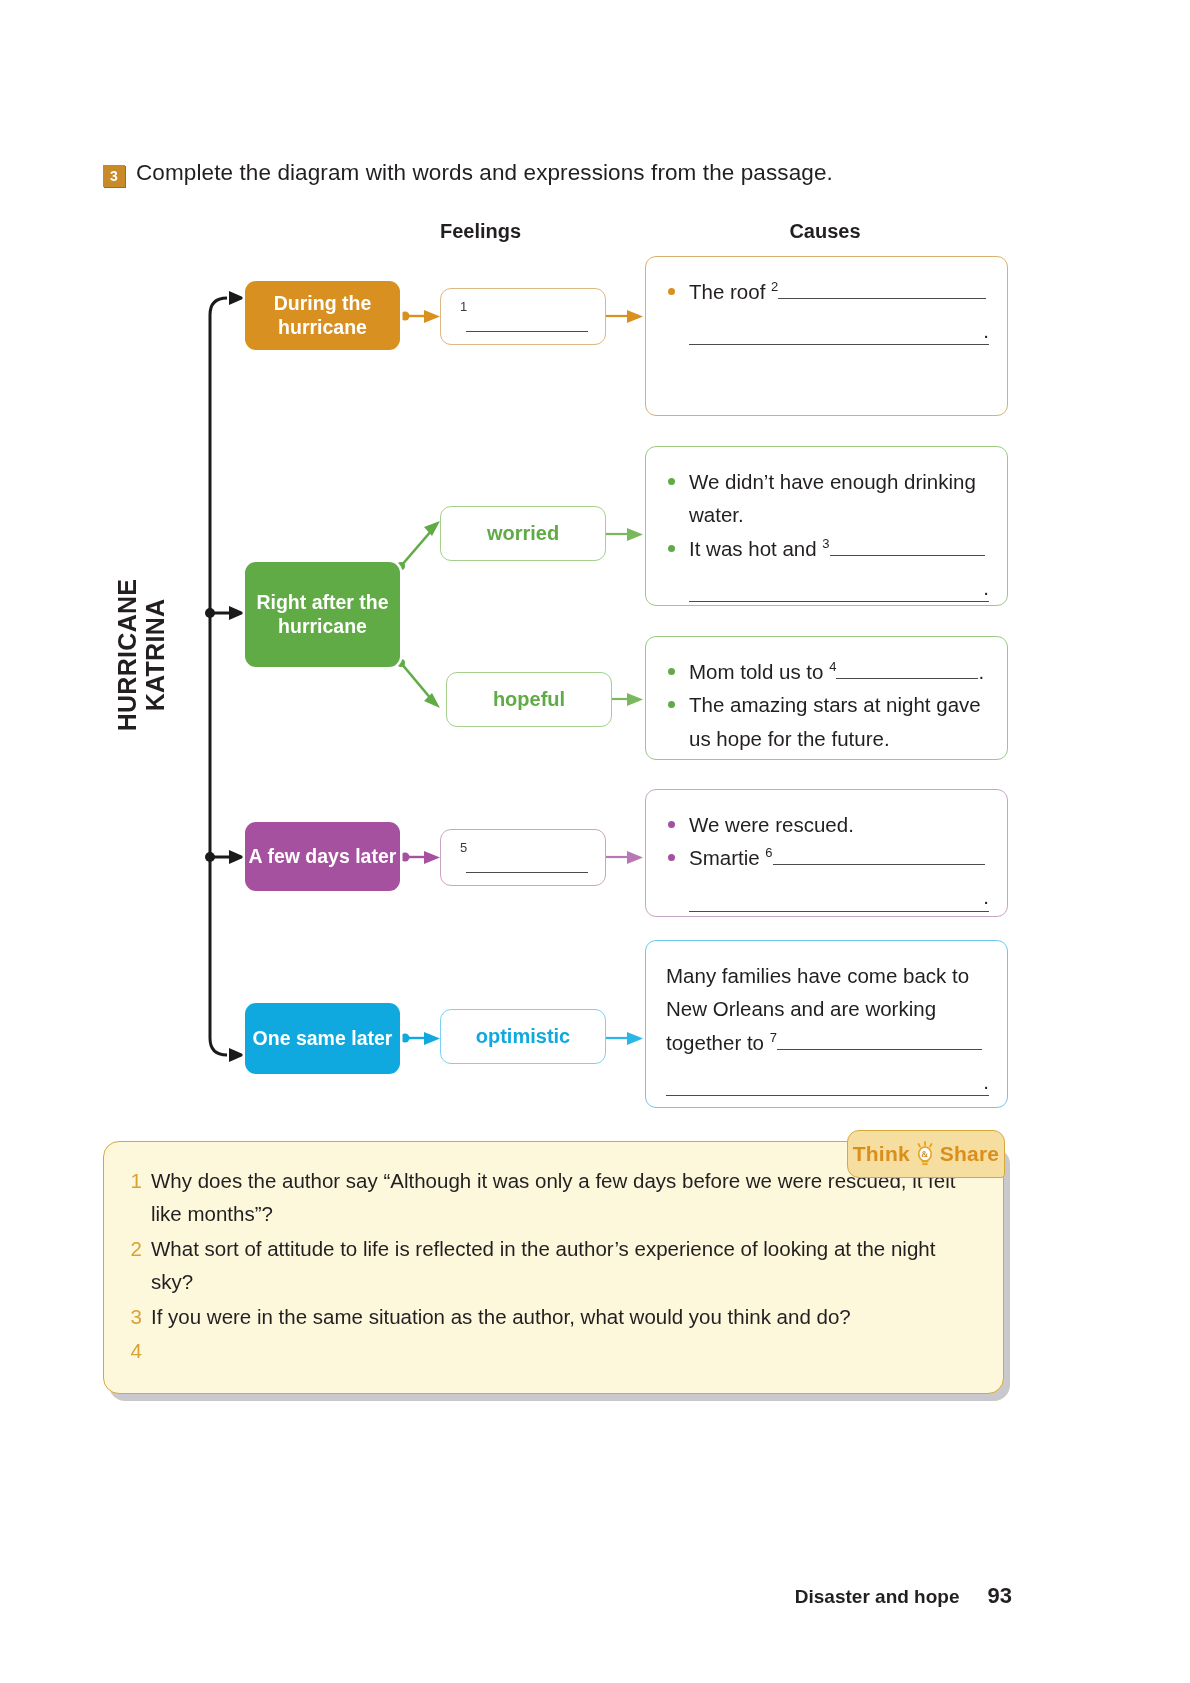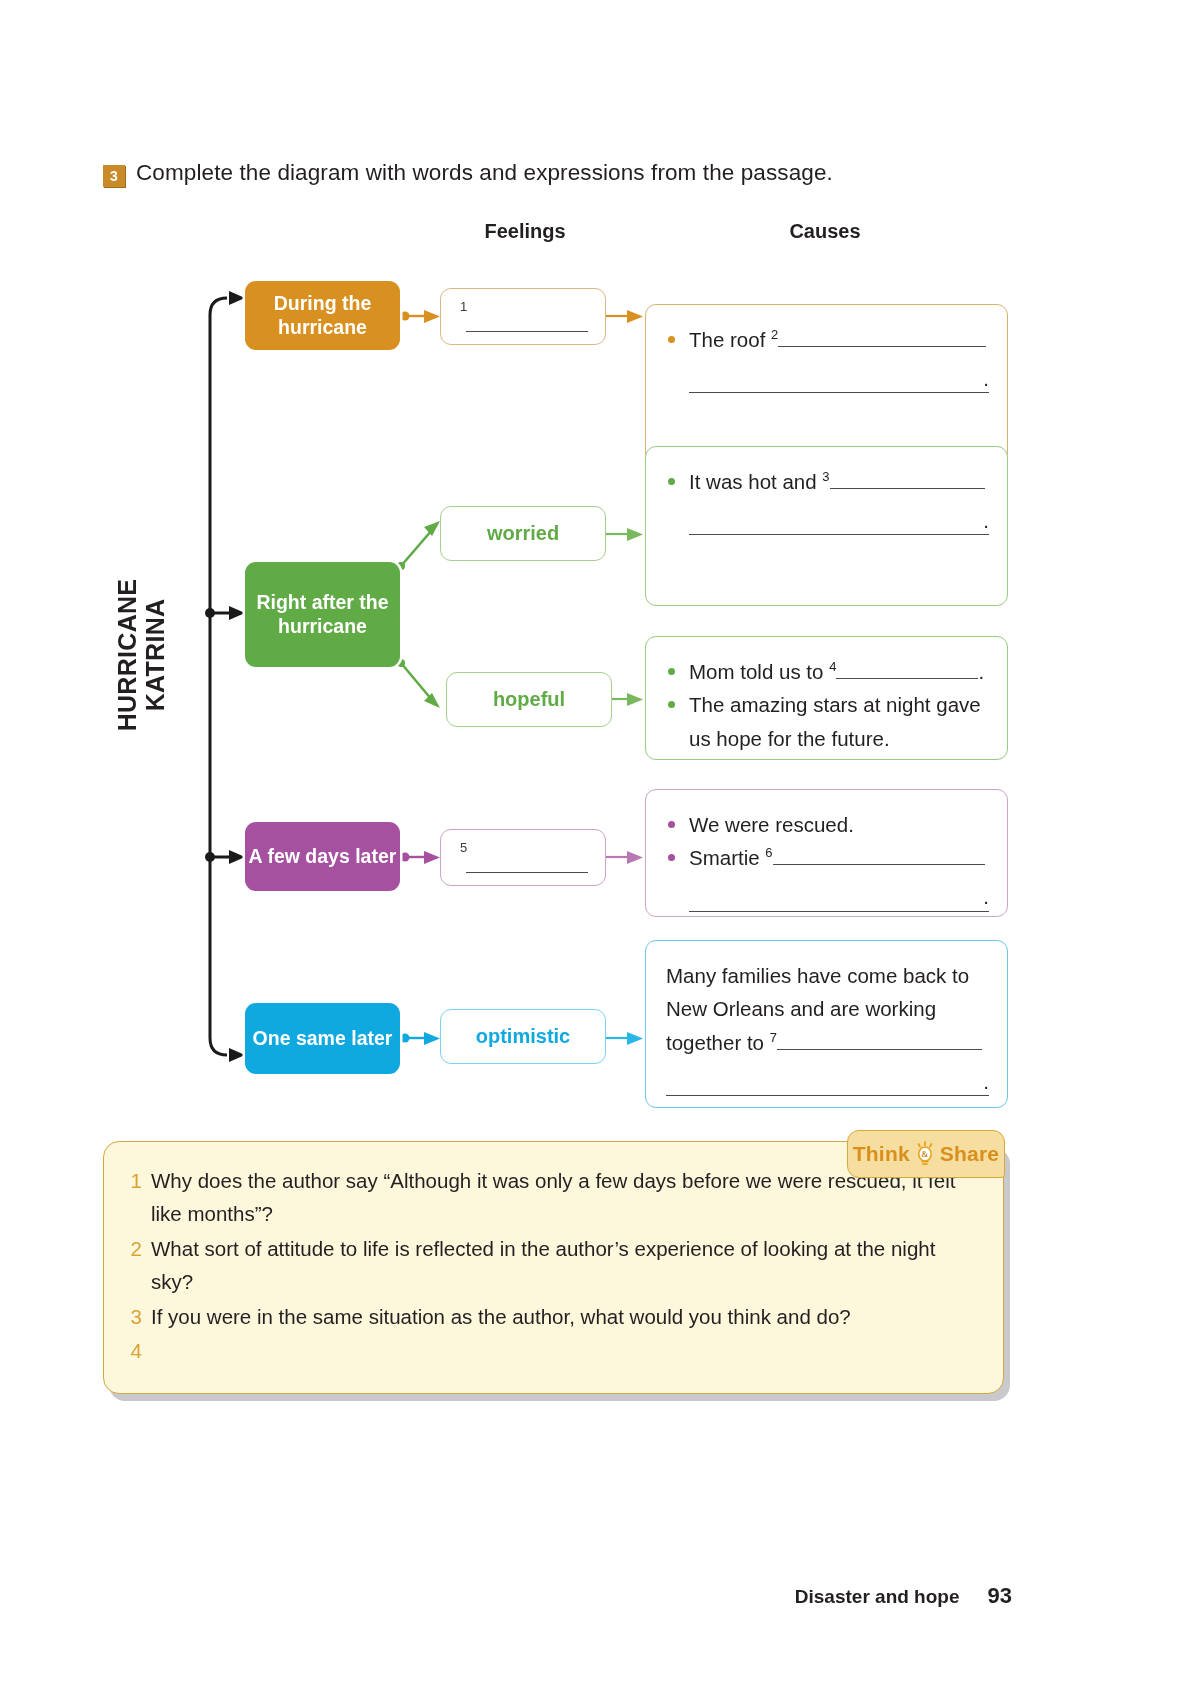--- a/index.html
+++ b/index.html
@@ -29,21 +29,21 @@
     box-shadow: 1px 1px 0 #9e6c1b;
   }
   .ex-text { font-size: 22.5px; letter-spacing: .1px; }
 
   
   .col-head {
     position: absolute;
     font-weight: bold; font-size: 20px;
     color: #231f20;
   }
-  #head-feelings { left: 440px; top: 220px; width: 170px; text-align: center; }
+  #head-feelings { left: 440px; top: 220px; width: 170px; text-align: left; }
   #head-causes   { left: 740px; top: 220px; width: 170px; text-align: center; }
 
   
   #spine-label {
     position: absolute;
     left: 96px; top: 535px;
     width: 90px; height: 240px;
     display: flex; align-items: center; justify-content: center;
   }
   #spine-label .rot {
@@ -123,21 +123,21 @@
   
   .cause-box {
     position: absolute;
     left: 645px;
     width: 363px;
     border-radius: 11px;
     background: #ffffff;
     border: 1.6px solid #cfa75a;
     padding: 18px 18px 16px 20px;
   }
-  #cause-1 { top: 256px; height: 160px; border-color: #d8b171; margin-top: 48px; }
+  #cause-1 { top: 256px; height: 160px; border-color: #d8b171; }
   #cause-2 { top: 446px; height: 160px; border-color: #9cc983; }
   #cause-3 { top: 636px; height: 124px; border-color: #9cc983; }
   #cause-4 { top: 789px; height: 128px; border-color: #c9a5c6; }
   #cause-5 { top: 940px; height: 168px; border-color: #6dc9ec; }
 
   .cause-list { list-style: none; }
   .cause-list li {
     position: relative;
     padding-left: 23px;
     font-size: 20.5px;
@@ -353,20 +353,23 @@
       <span class="ul-row-wrap">
         <span class="ul-row"></span>
         <span class="dot-end">.</span>
       </span>
     </li>
   </ul>
 </div>
 
 <div class="cause-box" id="cause-2">
   <ul class="cause-list">
+    <li>
+      <span>We didn’t have enough drinking water.</span>
+    </li>
     <li>
       <span>It was hot and</span>
       <span class="sup-inline">3</span><span class="ul-fill" style="width:155px"></span>
       <span class="ul-row-wrap">
         <span class="ul-row"></span>
         <span class="dot-end">.</span>
       </span>
     </li>
   </ul>
 </div>

